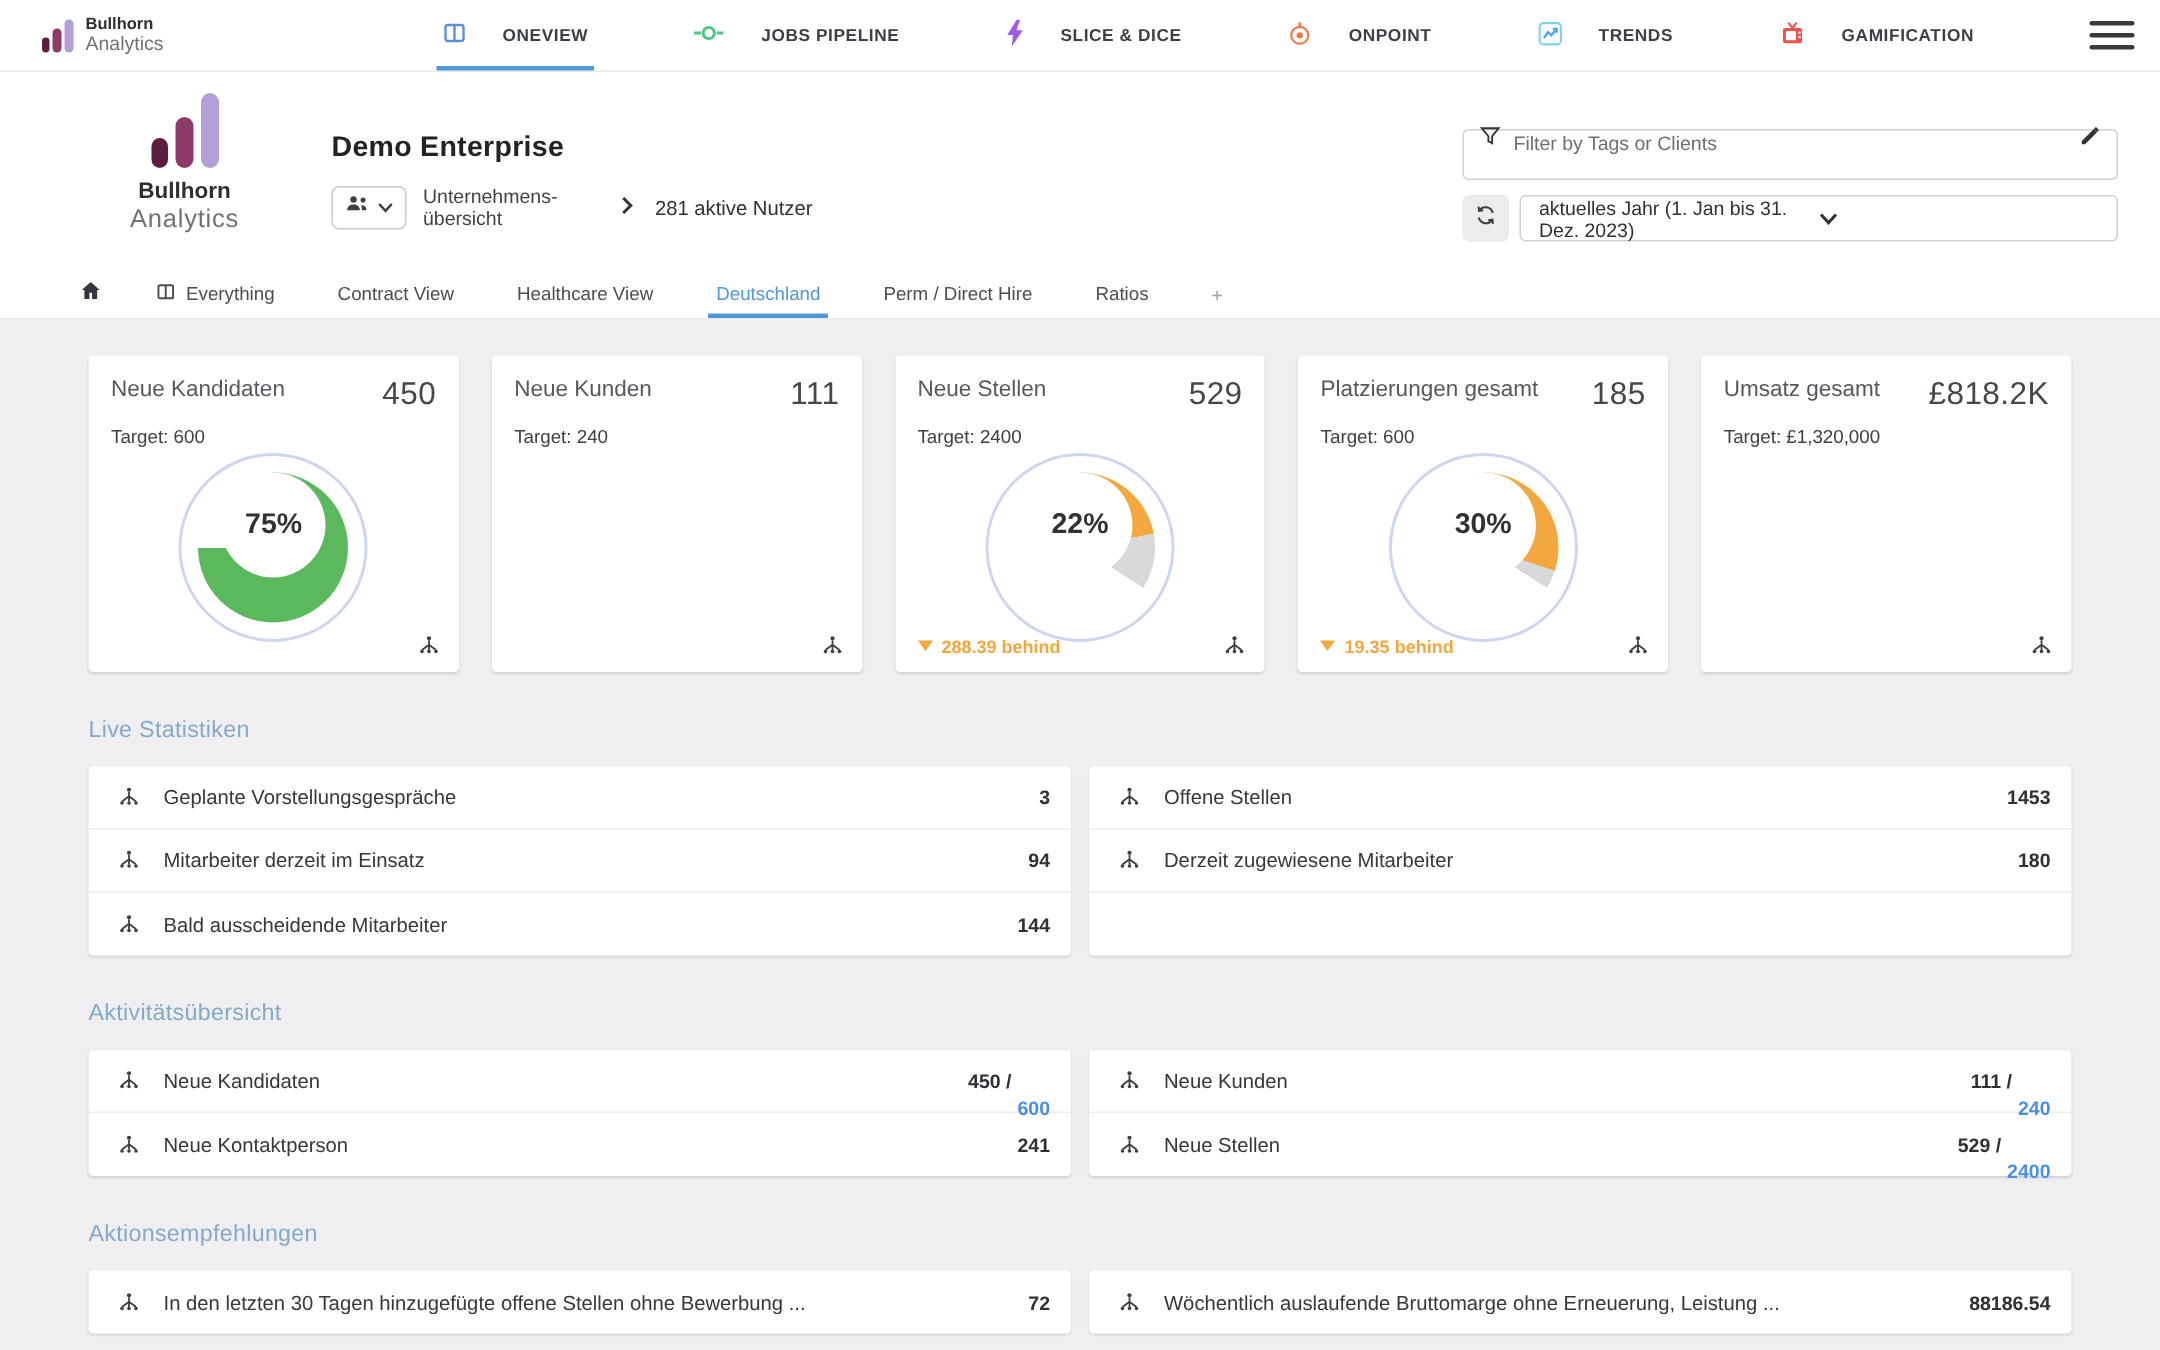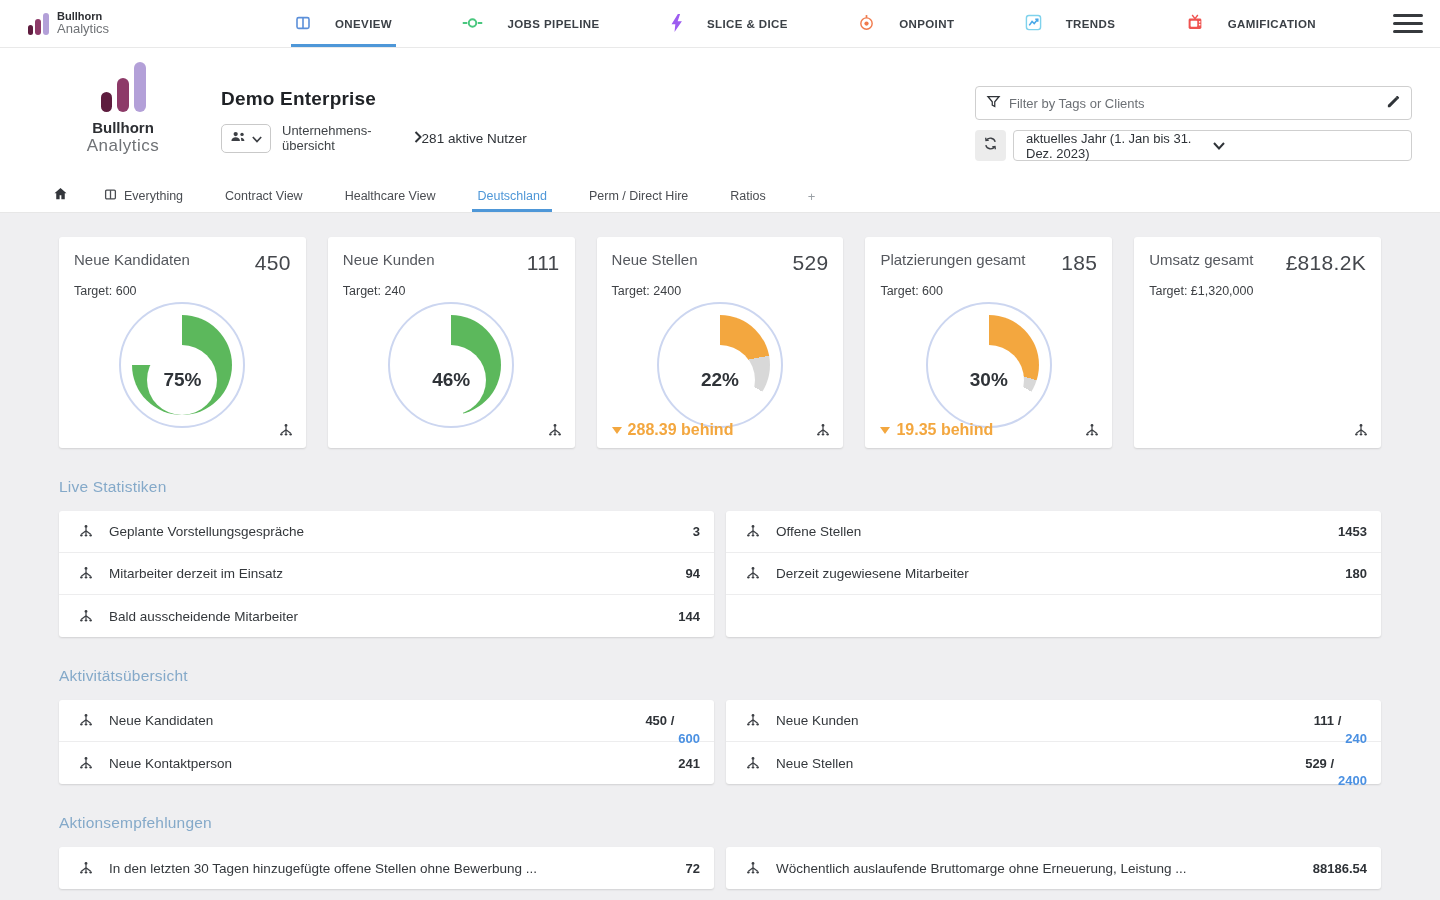--- a/index.html
+++ b/index.html
@@ -30,23 +30,23 @@
   .big-bars .b1 { width:11px; height:20px; background:#5e1c3e; }
   .big-bars .b2 { width:12px; height:34px; background:#8d3a68; }
   .big-bars .b3 { width:12px; height:50px; background:#b3a0d8; }
   .logo-bold { font-size:15px; font-weight:bold; color:#2d2f33; margin-top:7px; }
   .logo-light { font-size:17px; color:#6f7276; letter-spacing:.5px; }
   .title-block { position:absolute; left:221px; top:40px; }
   .page-title { font-size:19px; font-weight:bold; color:#1f2226; letter-spacing:.2px; }
   .title-controls { display:flex; align-items:center; margin-top:13px; }
   .scope-btn { display:flex; align-items:center; gap:5px; border:1px solid #c9c9c9; border-radius:5px; height:29px; padding:0 8px; background:#fff; cursor:pointer; }
   .subtitle { font-size:13px; color:#3f4347; line-height:15px; margin-left:11px; }
-  .active-users { display:flex; align-items:flex-start; gap:0; font-size:13.5px; color:#2e3237; margin-left:42px; cursor:pointer; }
+  .active-users { display:flex; align-items:flex-start; gap:15px; font-size:13.5px; color:#2e3237; margin-left:42px; cursor:pointer; }
   .filters { position:absolute; right:28px; top:38px; width:437px; }
-  .filter-box { display:flex; align-items:center; gap:8px; height:31px; border:1px solid #cfcfcf; border-radius:4px; background:#fff; padding:16px 10px; }
+  .filter-box { display:flex; align-items:flex-end; gap:8px; height:31px; border:1px solid #cfcfcf; border-radius:4px; background:#fff; padding:16px 10px; }
   .filter-box input { flex:1; border:none; outline:none; font-size:13px; color:#2e3237; font-family:inherit; }
   .filter-box input::placeholder { color:#6c7075; }
   .period-row { display:flex; gap:7px; margin-top:10px; }
   .refresh-btn { width:31px; height:31px; background:#ececec; border-radius:4px; display:flex; align-items:center; justify-content:center; cursor:pointer; }
   .period-select { flex:1; height:31px; border:1px solid #cfcfcf; border-radius:4px; background:#fff; display:flex; align-items:center; padding:0 12px; font-size:13px; color:#2e3237; cursor:pointer; }
   .period-select span { flex:1; }
 
   
   .tabstrip { background:#fff; height:33px; display:flex; align-items:stretch; padding-left:38px; border-bottom:1px solid #e7e7e7; }
   .home-tab { display:flex; align-items:center; padding:0 14px; cursor:pointer; }
@@ -57,24 +57,24 @@
 
   
   .content { padding:24px 59px 0; }
   .cards-row { display:flex; gap:22px; }
   .kpi-card { flex:1; background:#fff; border-radius:3px; box-shadow:0 1px 2px rgba(0,0,0,.13); height:211px; padding:14px 15px; position:relative; cursor:pointer; }
   .card-head { display:flex; justify-content:space-between; align-items:flex-start; }
   .card-title { font-size:15px; color:#55585e; }
   .card-value { font-size:21px; color:#44474c; letter-spacing:.3px; }
   .card-target { font-size:12.5px; color:#3e4145; margin-top:9px; }
   .gauge { width:126px; height:126px; border:2px solid var(--ring_blue,#ccd6f0); border-radius:50%; margin:4px auto 0; display:flex; align-items:center; justify-content:center; }
-  .ring { width:100px; height:100px; border-radius:50%; display:flex; align-items:flex-end; justify-content:center; }
+  .ring { width:100px; height:100px; border-radius:50%; display:flex; align-items:flex-start; justify-content:center; }
   .hole { width:70px; height:70px; border-radius:50%; background:#fff; display:flex; align-items:center; justify-content:center; font-size:19px; font-weight:bold; color:#2f3338; }
   .card-foot { position:absolute; left:15px; right:12px; bottom:9px; display:flex; justify-content:space-between; align-items:center; }
-  .behind { display:flex; align-items:center; gap:6px; font-size:16px; font-weight:bold; color:var(--orange,#f3a73f); }
+  .behind { display:flex; align-items:center; gap:6px; font-size:12px; font-weight:bold; color:var(--orange,#f3a73f); }
   .tri-down { width:0; height:0; border-left:5px solid transparent; border-right:5px solid transparent; border-top:7px solid var(--orange,#f3a73f); }
   .drill { display:inline-flex; width:16px; height:17px; cursor:pointer; }
 
   
   .section-title { margin:30px 0 15px; font-size:15.5px; color:var(--section_blue,#84a9c9); letter-spacing:.2px; }
   .panel-row { display:flex; gap:12px; }
   .panel { flex:1; background:#fff; border-radius:3px; box-shadow:0 1px 2px rgba(0,0,0,.13); }
   .stat-row { display:flex; align-items:center; height:42px; padding:0 14px 0 19px; border-bottom:1px solid #ededee; cursor:pointer; }
   .panel .stat-row:last-child { border-bottom:none; }
   .stat-row .drill { margin-right:15px; }
@@ -288,25 +288,20 @@
           </span>
       </div>
     </div>
 
     <div class="kpi-card">
       <div class="card-head">
         <span class="card-title">Neue Kunden</span>
         <span class="card-value">111</span>
       </div>
       <div class="card-target">Target: 240</div>
-      <div class="gauge">
-          <div class="ring" style="background: conic-gradient(rgb(92, 184, 92) 0deg, rgb(92, 184, 92) 46%, rgb(255, 255, 255) 46%);">
-            <div class="hole">46%</div>
-          </div>
-        </div>
       <div class="card-foot">
         <span class="behind" style="visibility: hidden;">
             <i class="tri-down"></i>
             <span></span>
           </span>
         <span class="drill">
             <svg width="16" height="17" viewBox="0 0 24 24">
               <g stroke="#3c3f44" stroke-width="1.8" fill="none">
                 <path d="M12 6.5 V11 M12 11 L5 16.2 M12 11 V16.2 M12 11 L19 16.2"></path>
               </g>

